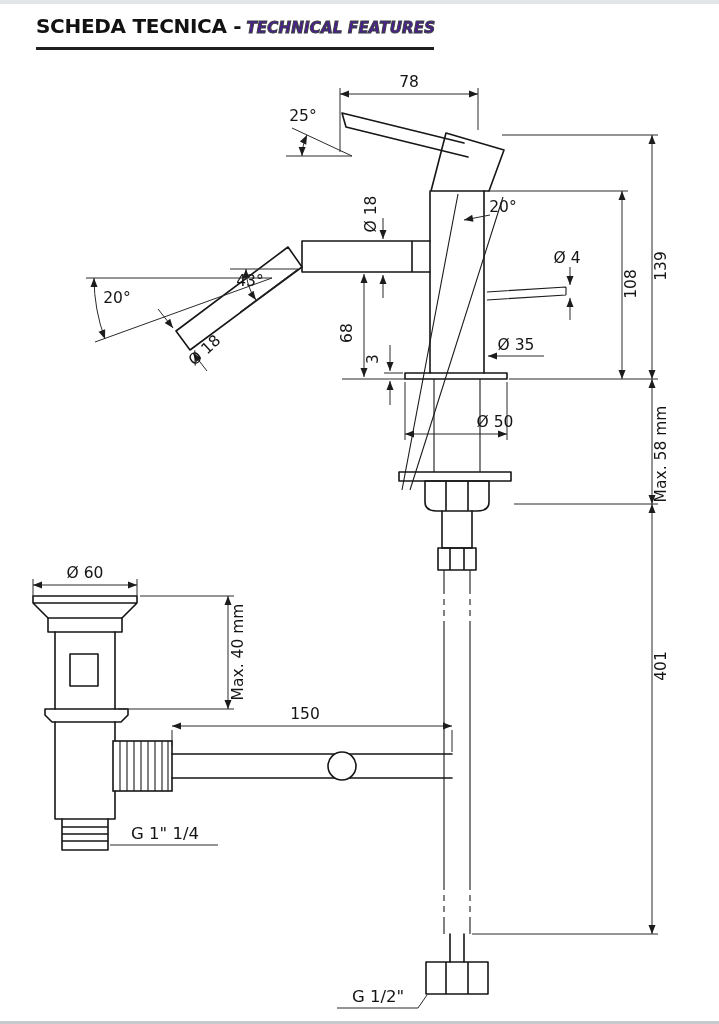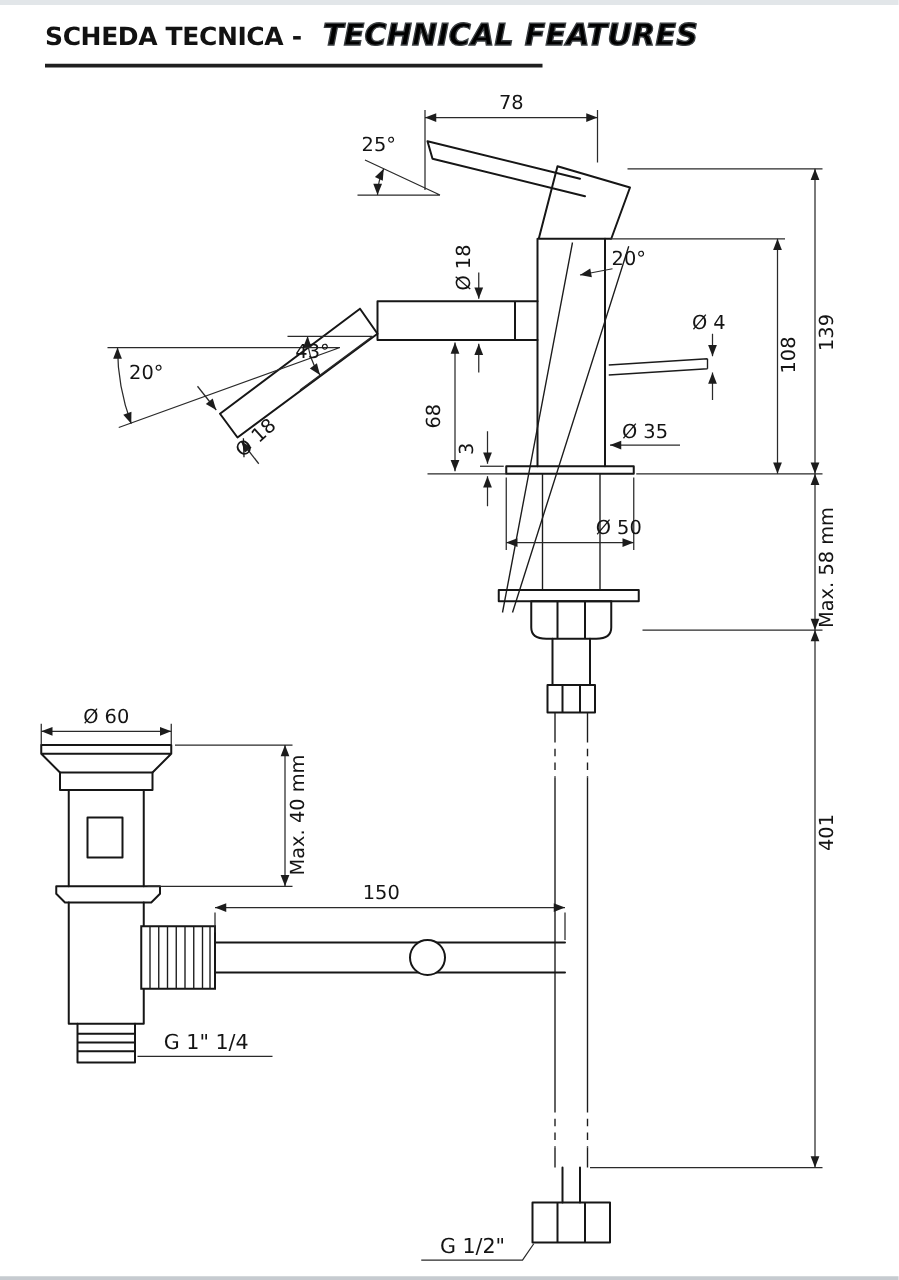--- a/index.html
+++ b/index.html
@@ -16,25 +16,24 @@
   .sheet-header{
     position:absolute;left:36px;top:10px;width:398px;
     border-bottom:3px solid #1f1f1f;
     padding-bottom:9px;
     white-space:nowrap;
   }
   .title-it{
     font-size:20px;font-weight:bold;color:#121212;letter-spacing:-0.3px;text-align:right;
   }
   .title-en{
-    font-size:24px;font-weight:bold;font-style:italic;
-    color:#000000;
+    font-size:15px;font-weight:bold;font-style:italic;
+    color:#4c1d95;
     -webkit-text-stroke:1.1px #3c4043;
     letter-spacing:0.2px;
-    margin-left:12px;
   }
   svg{position:absolute;left:0;top:0;}
   .ln{fill:none;stroke:#161616;stroke-width:1.6;stroke-linejoin:round;stroke-linecap:round;}
   .lnthin{fill:none;stroke:#1c1c1c;stroke-width:1.1;}
   .dashed{fill:none;stroke:#1c1c1c;stroke-width:1.1;stroke-dasharray:6 5;}
   .dim{fill:none;stroke:#2a2a2a;stroke-width:1;}
   .lbl{font-family:"DejaVu Sans","Liberation Sans",sans-serif;font-size:15.5px;fill:#141414;}
   .lblb{font-family:"DejaVu Sans","Liberation Sans",sans-serif;font-size:16.5px;fill:#141414;}
 </style>
 </head>

